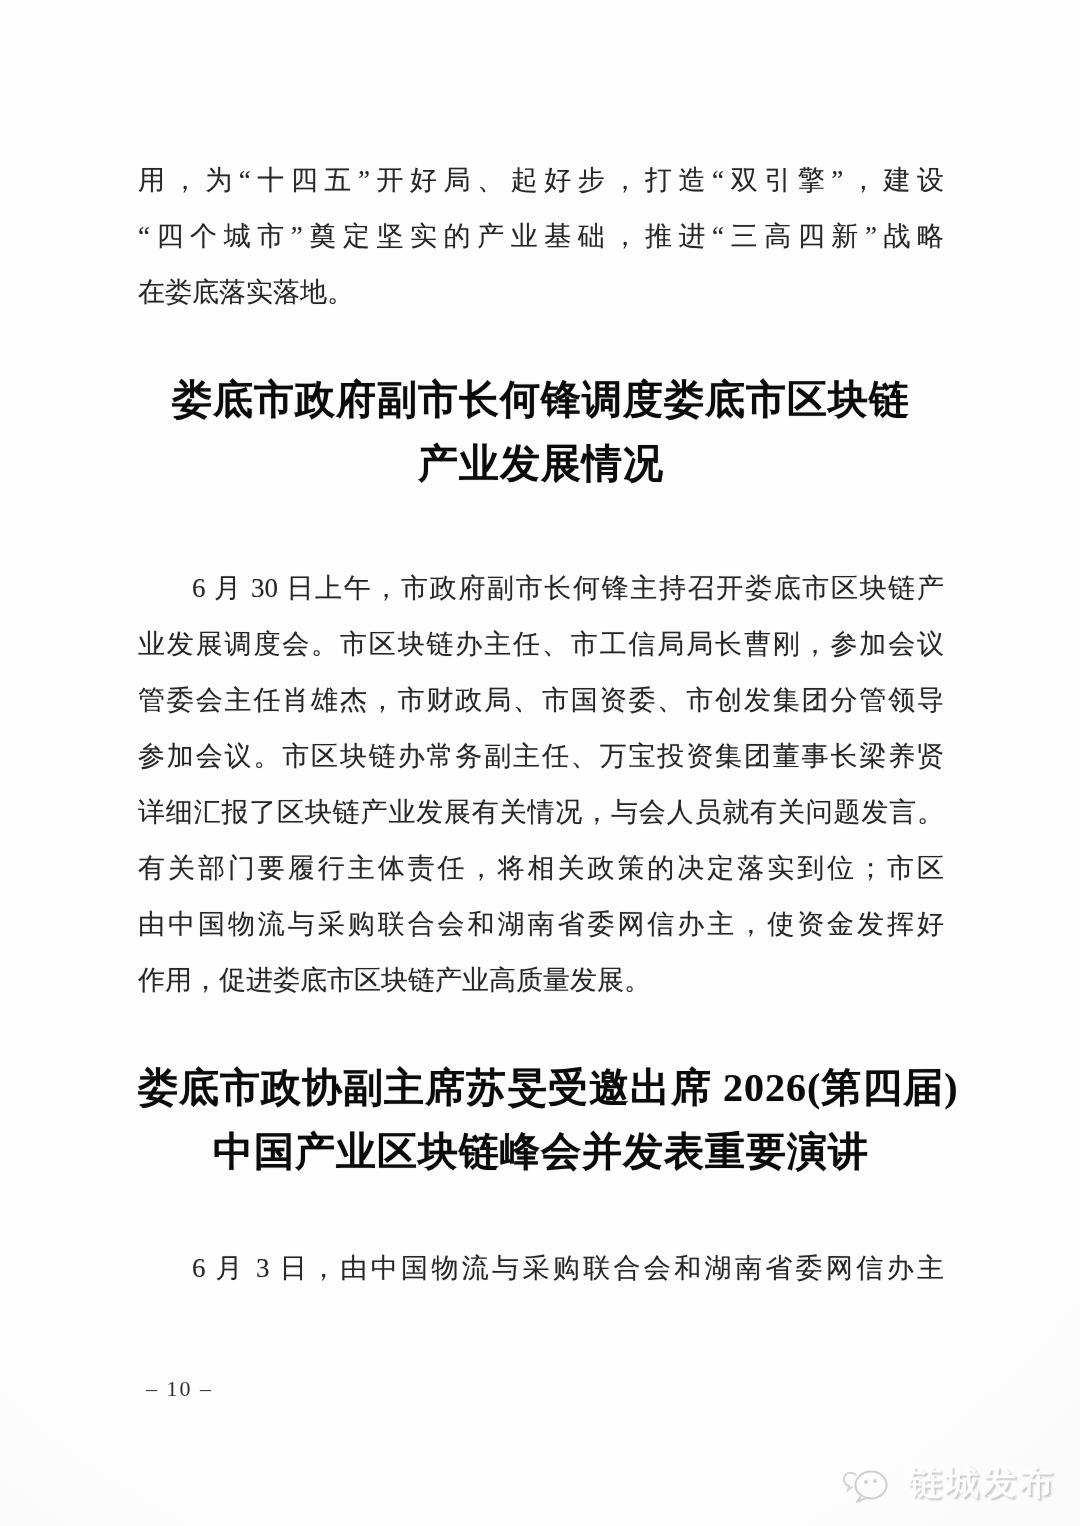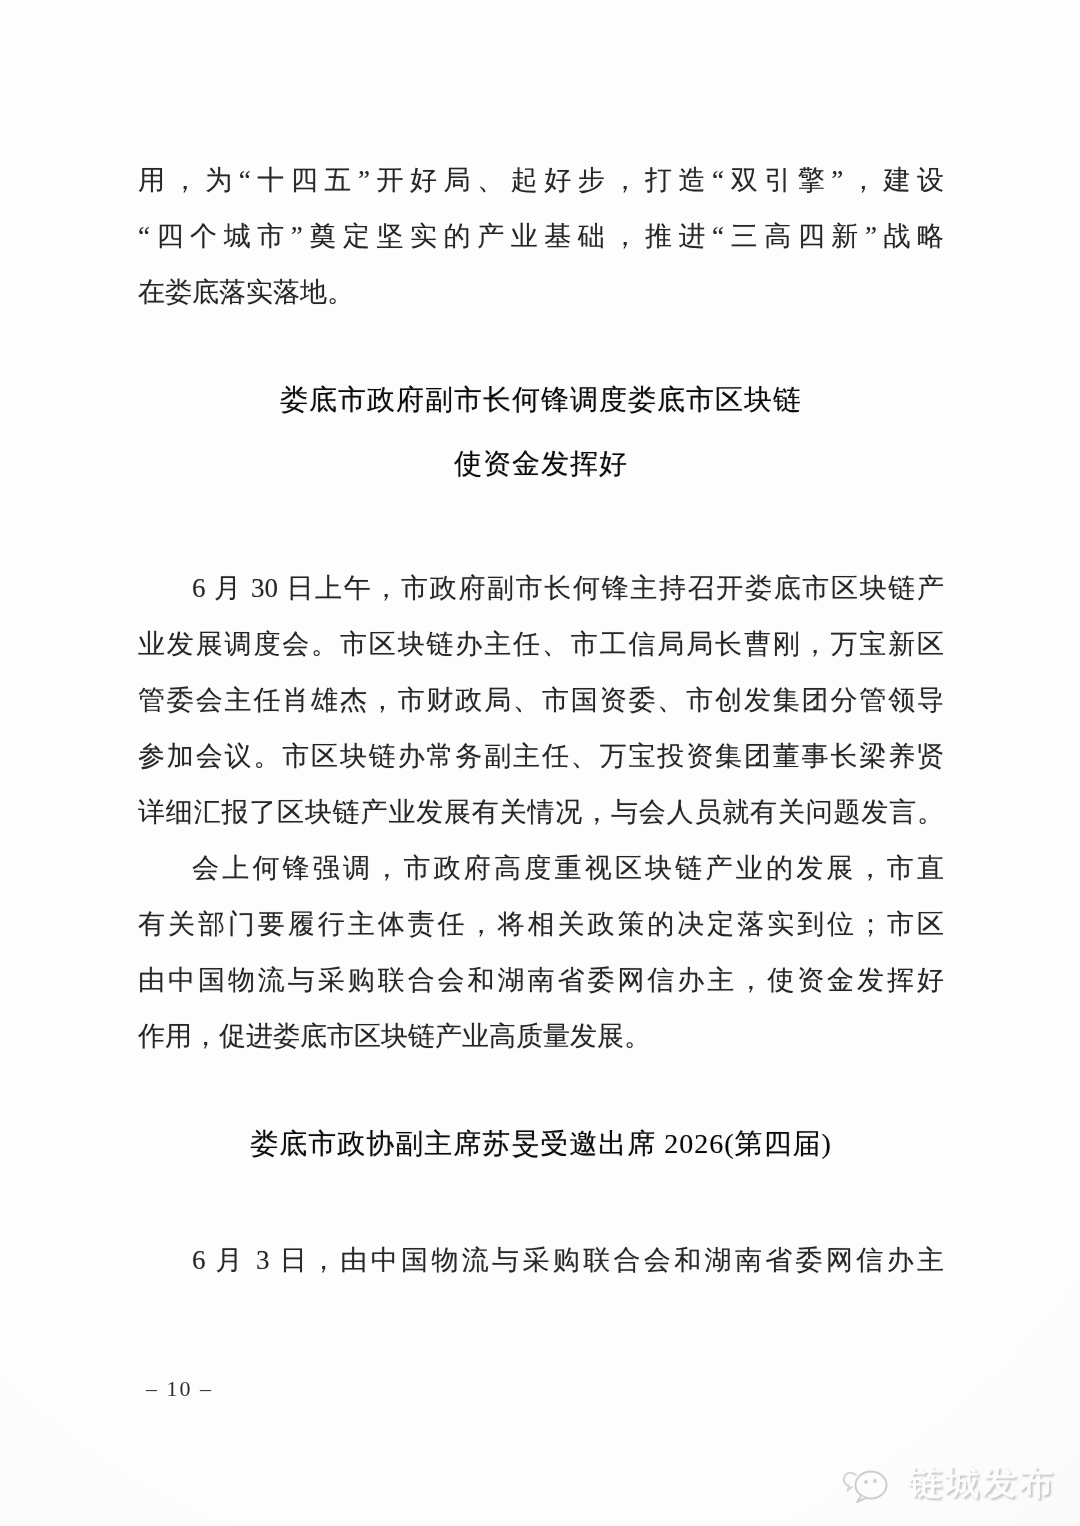--- a/index.html
+++ b/index.html
@@ -32,22 +32,22 @@
     text-shadow:0 0 1px rgba(30,30,30,.25);
   }
   .jl.end { text-align-last:left; }
   .jl.indent { text-indent:54px; }
 
   
   .title { text-align:center; }
   .title-a1 { margin:48px 0 64px 0; }
   .title-a2 { margin:48px 0 56px 0; }
   .tl {
-    font-size:28px;
-    font-weight:400;
+    font-size:40px;
+    font-weight:700;
     line-height:64px;
     white-space:nowrap;
     letter-spacing:1px;
     color:#0b0b0b;
     text-shadow:0 0 1px rgba(0,0,0,.4);
   }
 
   .pagenum {
     position:absolute;
     left:146px; top:1376px;
@@ -81,40 +81,40 @@
   <div class="content">
 
     <div>
       <div class="jl">用，为“十四五”开好局、起好步，打造“双引擎”，建设</div>
       <div class="jl">“四个城市”奠定坚实的产业基础，推进“三高四新”战略</div>
       <div class="jl end">在娄底落实落地。</div>
     </div>
 
     <div class="title title-a1">
       <div class="tl">娄底市政府副市长何锋调度娄底市区块链</div>
-      <div class="tl">使资金发挥好</div>
+      <div class="tl">产业发展情况</div>
     </div>
 
     <div>
       <div class="jl indent">6 月 30 日上午，市政府副市长何锋主持召开娄底市区块链产</div>
-      <div class="jl">业发展调度会。市区块链办主任、市工信局局长曹刚，万宝新区</div>
+      <div class="jl">业发展调度会。市区块链办主任、市工信局局长曹刚，参加会议</div>
       <div class="jl">管委会主任肖雄杰，市财政局、市国资委、市创发集团分管领导</div>
       <div class="jl">参加会议。市区块链办常务副主任、万宝投资集团董事长梁养贤</div>
       <div class="jl">详细汇报了区块链产业发展有关情况，与会人员就有关问题发言。</div>
     </div>
 
     <div>
-      <div class="jl indent">会上何锋强调，市政府高度重视区块链产业的发展，市直</div>
       <div class="jl">有关部门要履行主体责任，将相关政策的决定落实到位；市区</div>
       <div class="jl">由中国物流与采购联合会和湖南省委网信办主，使资金发挥好</div>
       <div class="jl end">作用，促进娄底市区块链产业高质量发展。</div>
     </div>
 
     <div class="title title-a2">
       <div class="tl">娄底市政协副主席苏旻受邀出席 2026(第四届)</div>
+      <div class="tl">中国产业区块链峰会并发表重要演讲</div>
     </div>
 
     <div>
       <div class="jl indent">6 月 3 日，由中国物流与采购联合会和湖南省委网信办主</div>
     </div>
 
   </div>
 
   <div class="pagenum">– 10 –</div>
 

